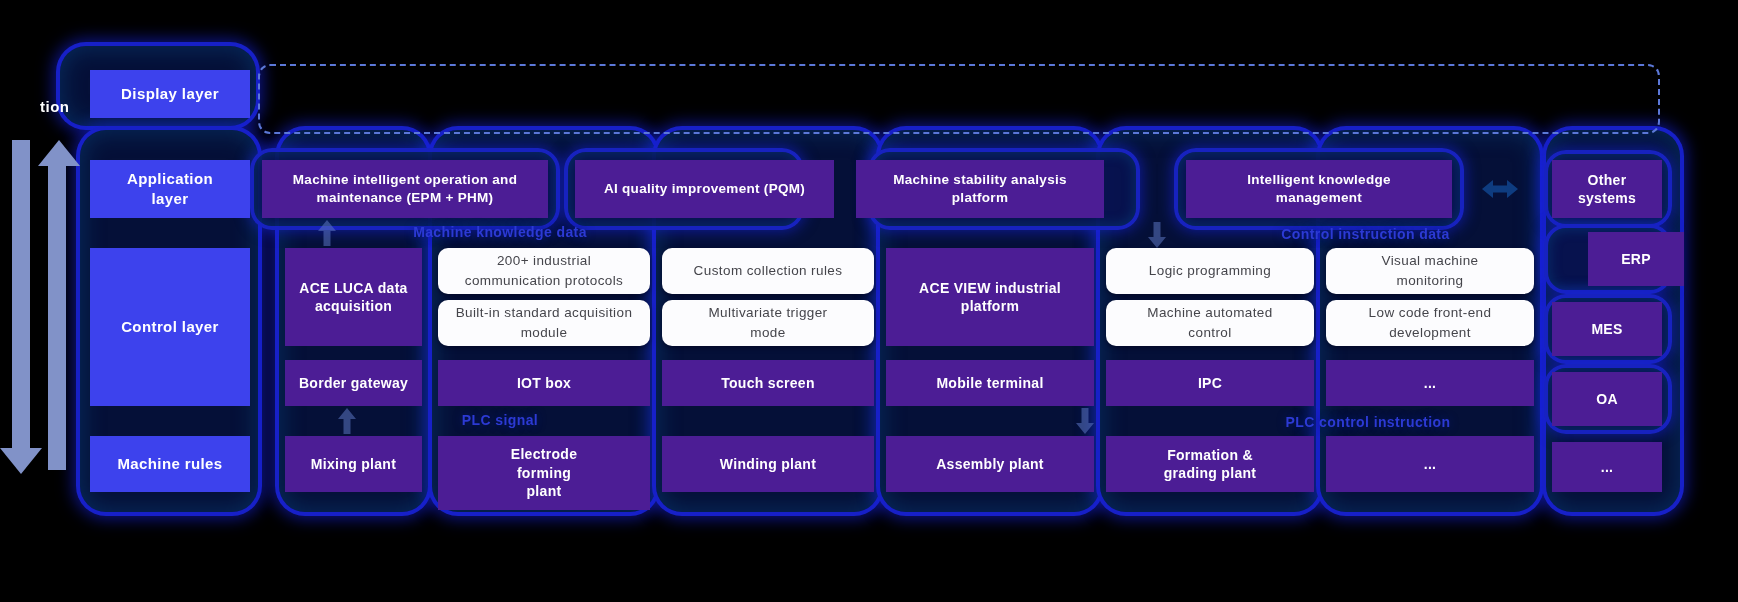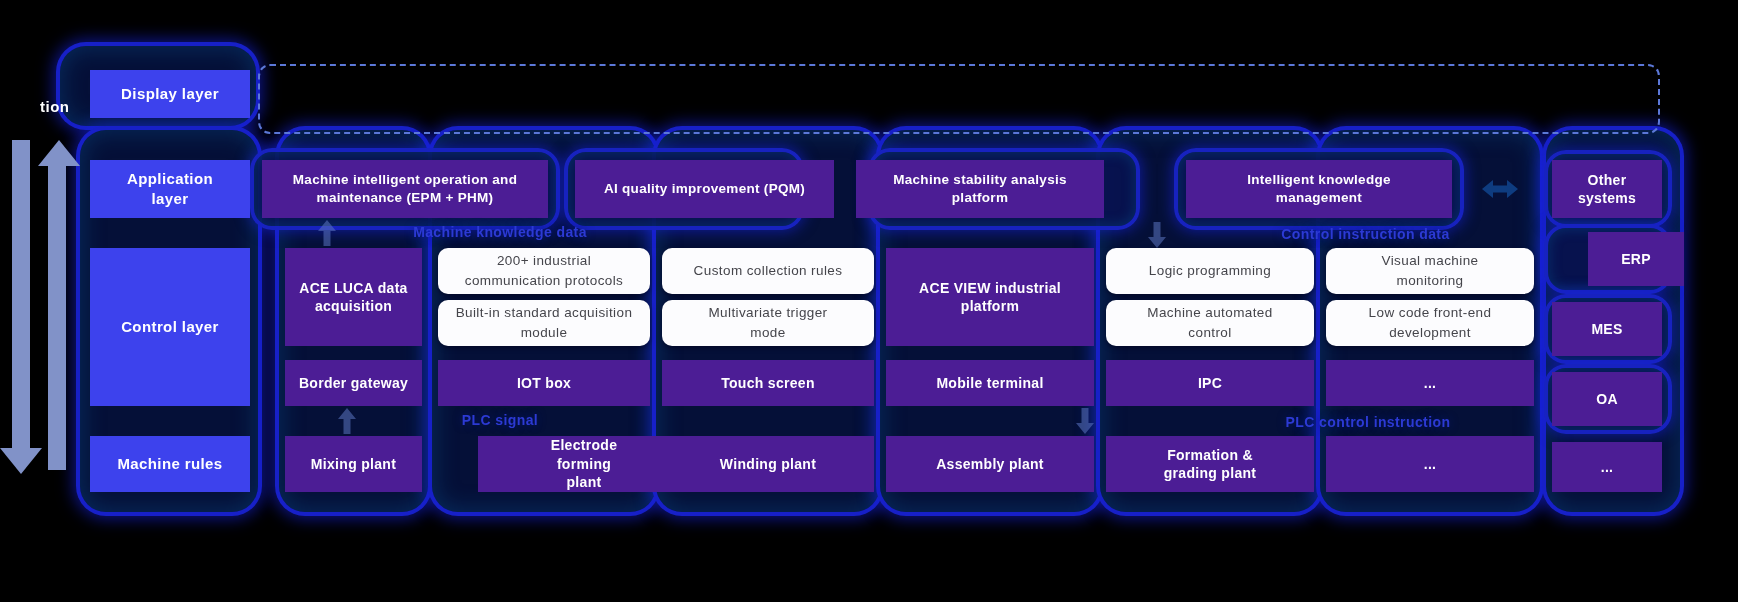--- a/index.html
+++ b/index.html
@@ -122,19 +122,19 @@
   </div>
   <div class="abs flowlabel" style="left:450px;top:410px;width:100px;height:20px;">PLC signal</div>
   <div class="abs smallarrow" style="left:1076px;top:408px;">
     <svg width="18" height="26" viewBox="0 0 18 26">
         <path d="M9 26 L0 15 H5.5 V0 H12.5 V15 H18 Z" fill="#5b74c0"></path>
       </svg>
   </div>
   <div class="abs flowlabel" style="left:1278px;top:412px;width:180px;height:20px;">PLC control instruction</div>
 
   <div class="abs box blue" style="left:285px;top:436px;width:137px;height:56px;padding:8px 10px;">Mixing plant</div>
-  <div class="abs box blue" style="left:438px;top:436px;width:212px;height:56px;padding:0 60px;margin-left:40px;">Electrode forming plant</div>
+  <div class="abs box blue" style="left:438px;top:436px;width:212px;height:74px;padding:0 60px;">Electrode forming plant</div>
   <div class="abs box blue" style="left:662px;top:436px;width:212px;height:56px;">Winding plant</div>
   <div class="abs box blue" style="left:886px;top:436px;width:208px;height:56px;">Assembly plant</div>
   <div class="abs box blue" style="left:1106px;top:436px;width:208px;height:56px;padding:0 50px;">Formation &amp; grading plant</div>
   <div class="abs box blue" style="left:1326px;top:436px;width:208px;height:56px;">...</div>
 
 </div>
 
 </body></html>

